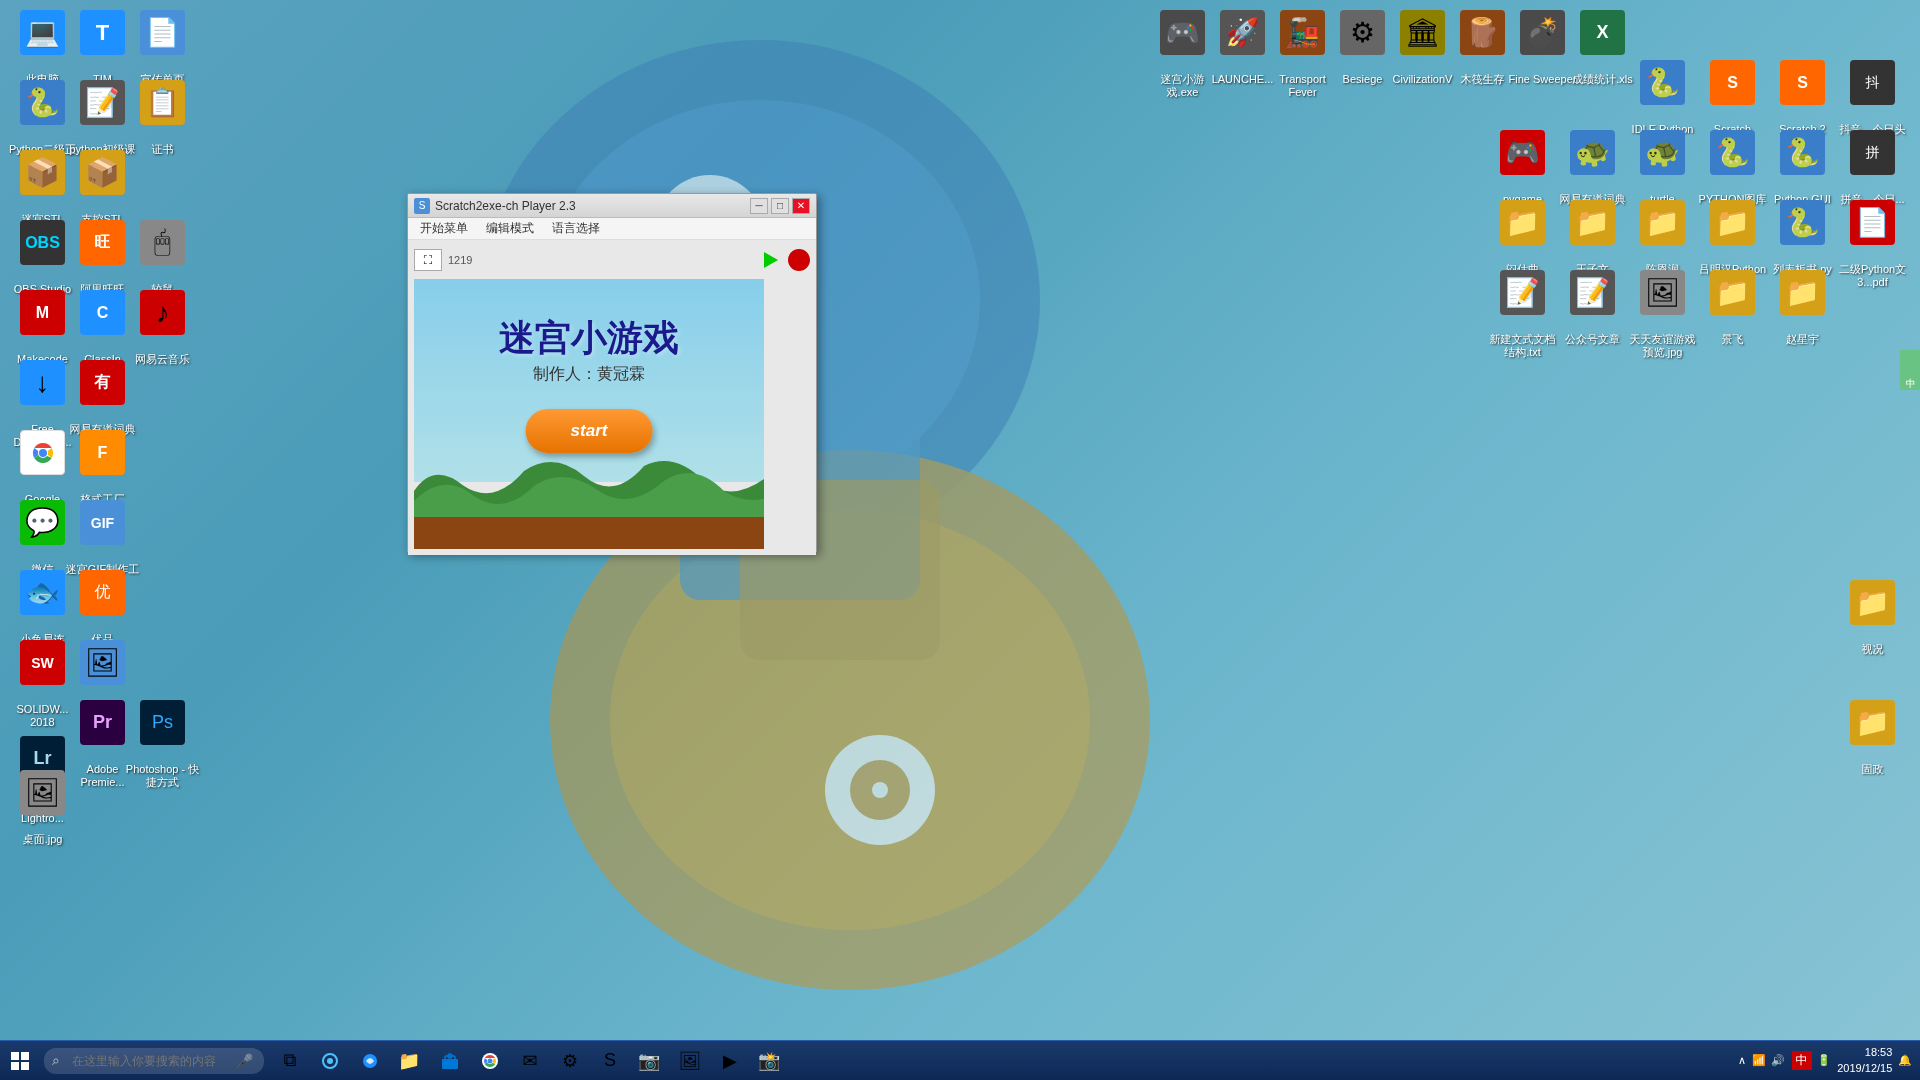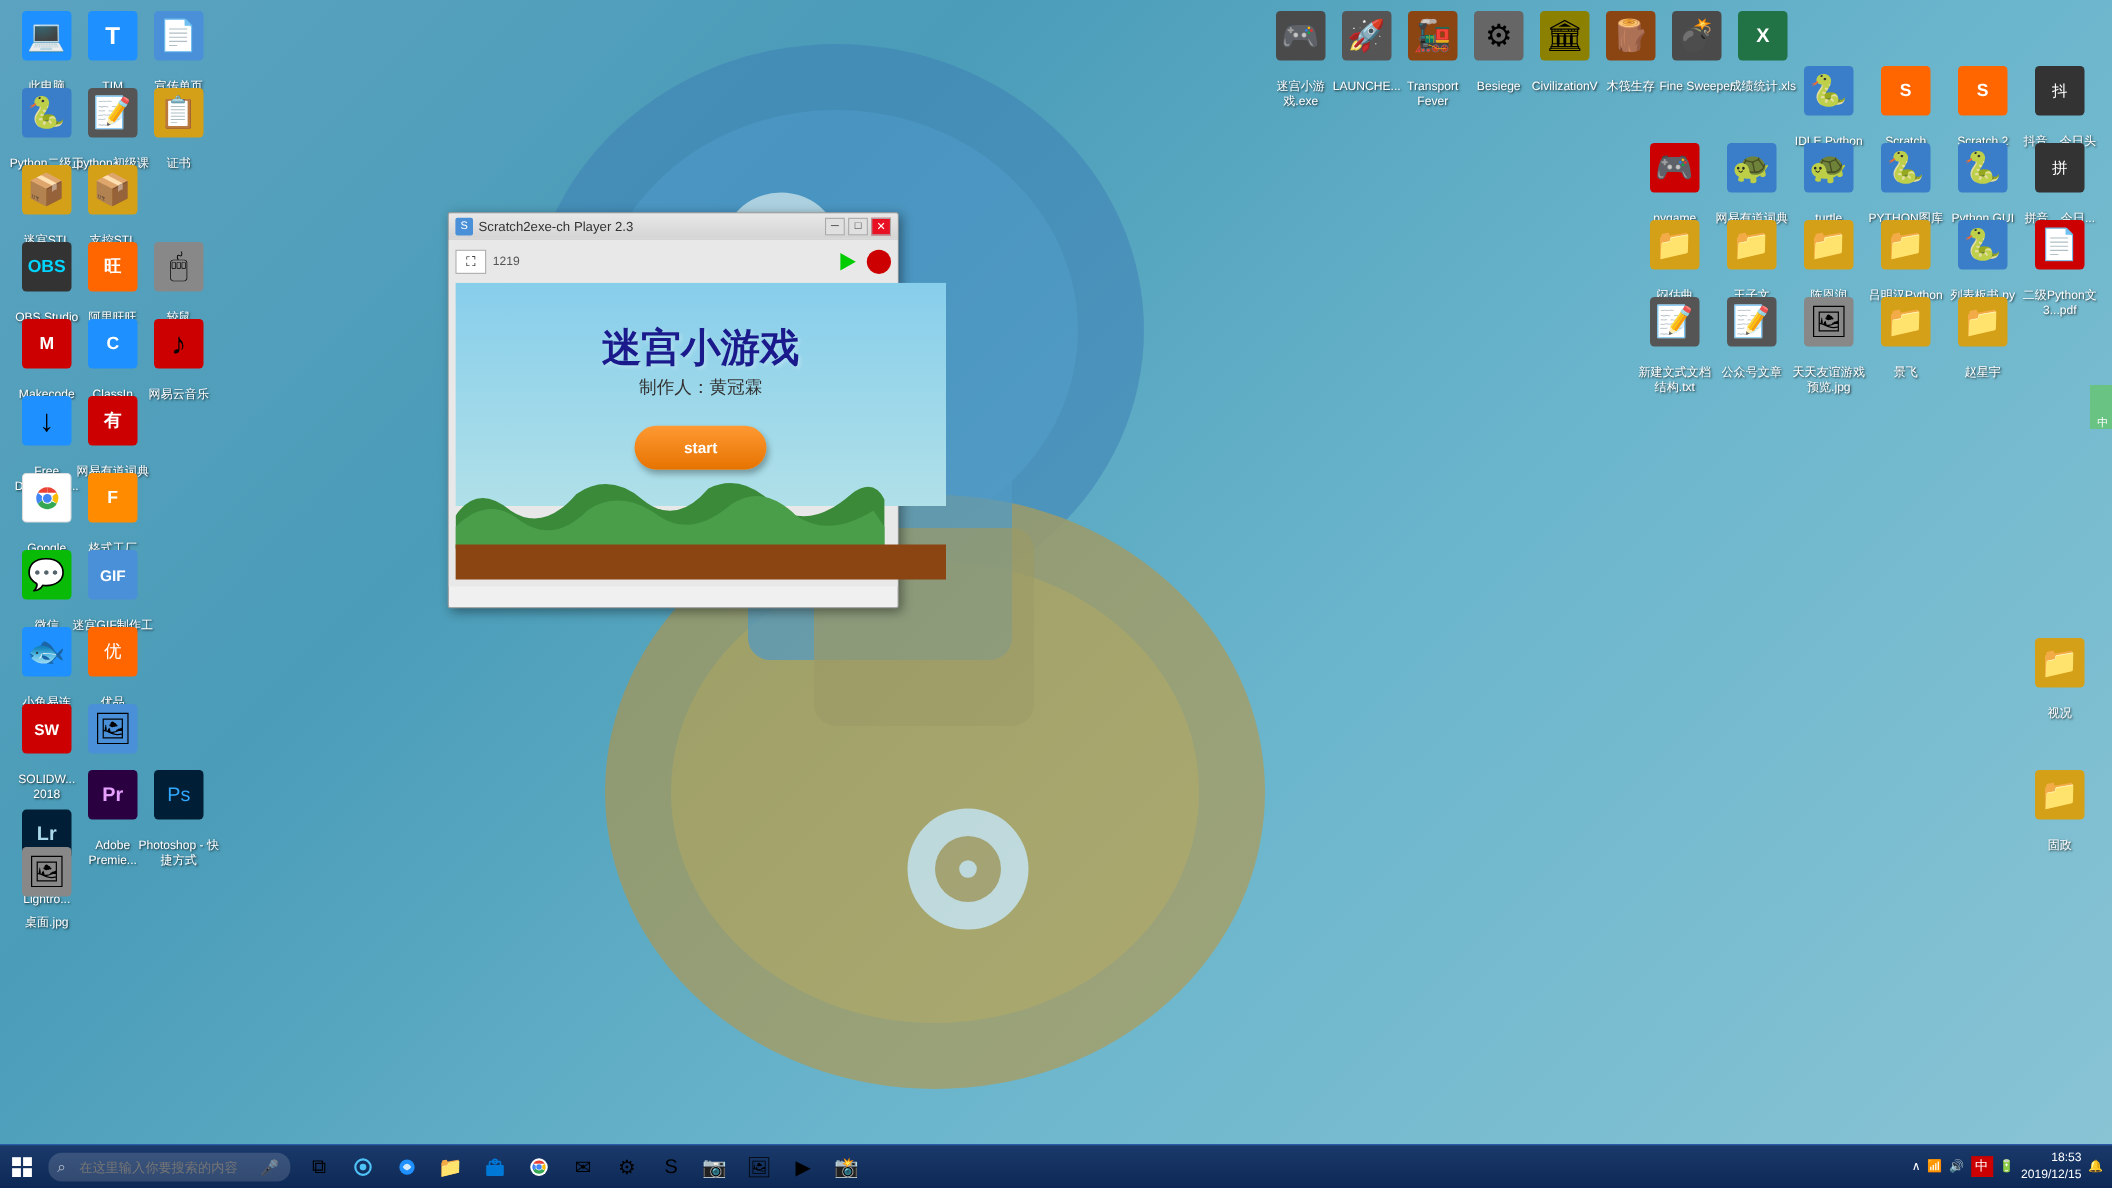--- a/index.html
+++ b/index.html
@@ -177,21 +177,21 @@
     .red-stop {
       width: 22px;
       height: 22px;
       background: #cc0000;
       border-radius: 50%;
       cursor: pointer;
     }
 
     
     .game-canvas {
-      width: 446px;
+      width: 350px;
       height: 270px;
       position: relative;
       overflow: hidden;
     }
 
     .game-sky {
       width: 100%;
       height: 75%;
       background: linear-gradient(to bottom, #87ceeb, #b0e0e8);
       position: absolute;
@@ -234,21 +234,22 @@
 
     .start-button {
       position: absolute;
       top: 130px;
       left: 50%;
       transform: translateX(-50%);
       background: linear-gradient(to bottom, #ff9933, #e67300);
       border: none;
       border-radius: 30px;
       padding: 12px 45px;
-      font-size: 14px;
+      font-size: 17px;
+      font-style: italic;
       font-weight: bold;
       color: white;
       cursor: pointer;
       box-shadow: 2px 4px 6px rgba(0,0,0,0.3);
       font-family: Arial, sans-serif;
     }
 
     
     .taskbar {
       position: absolute;
@@ -641,20 +642,25 @@
 
   <div class="scratch-window">
     <div class="window-titlebar">
       <div class="window-icon">S</div>
       <span class="window-title">Scratch2exe-ch Player 2.3</span>
       <div class="window-controls">
         <button class="win-btn">─</button>
         <button class="win-btn">□</button>
         <button class="win-btn win-btn-close">✕</button>
       </div>
+    </div>
+    <div class="window-menubar">
+      <span class="menu-item">开始菜单</span>
+      <span class="menu-item">编辑模式</span>
+      <span class="menu-item">语言选择</span>
     </div>
     <div class="window-content">
       <div class="scratch-toolbar">
         <div class="scratch-screen-btn">⛶</div>
         <span class="scratch-label">1219</span>
         <div style="flex:1"></div>
         <div class="green-flag">
           <svg width="22" height="22" viewBox="0 0 22 22">
             <polygon points="5,3 19,11 5,19" fill="#00cc00"></polygon>
           </svg>

